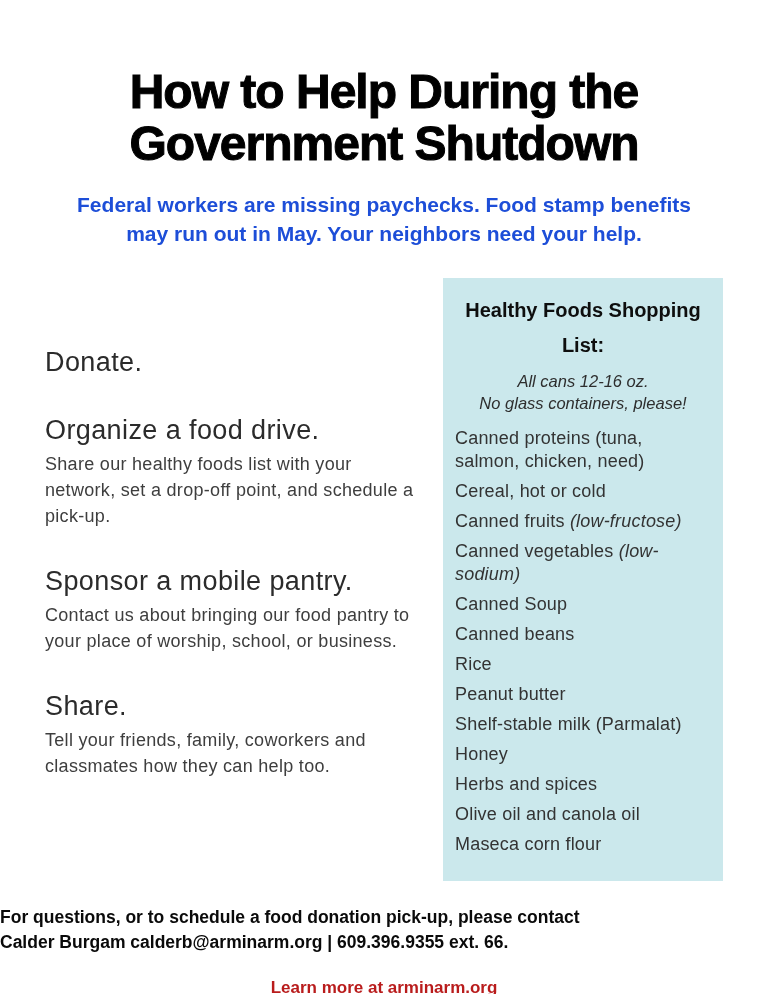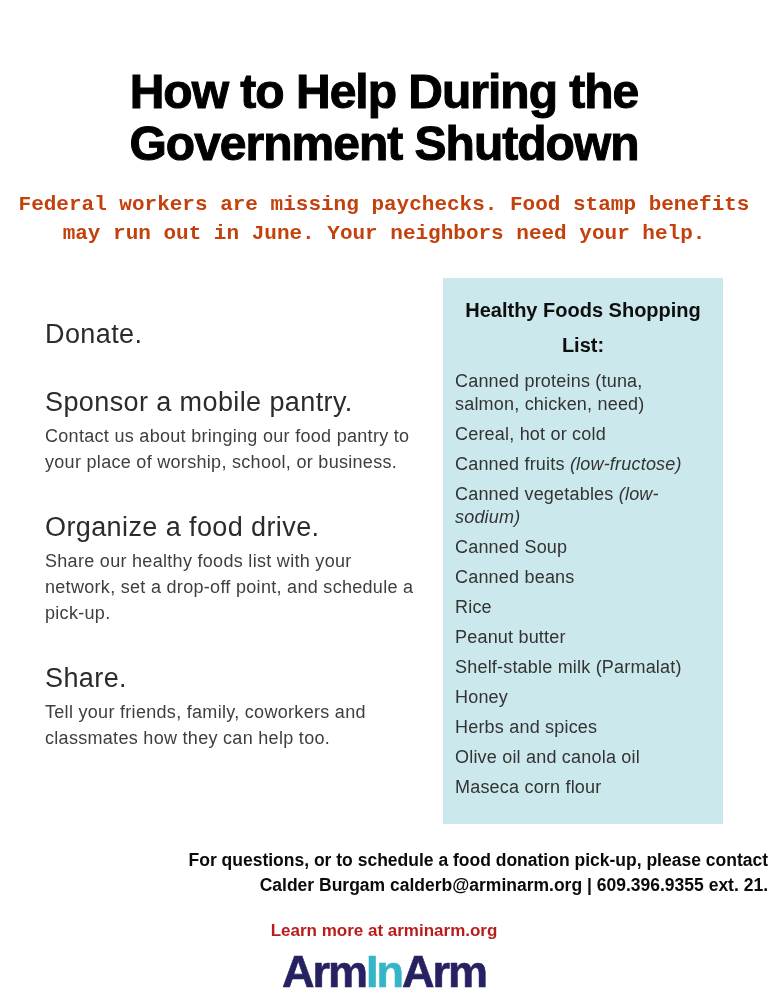--- a/index.html
+++ b/index.html
@@ -24,22 +24,21 @@
     color:#000;
     -webkit-text-stroke:1px #000;
   }
   .title span { display:block; }
   .subtitle {
     margin-top:20px;
     text-align:center;
     font-size:21px;
     line-height:29px;
     font-weight:700;
-    color:#c2410c;
-    font-family:Liberation Mono, monospace;
+    color:#1d4ed8;
   }
   .subtitle span { display:block; }
   
   .main {
     display:flex;
     justify-content:space-between;
     align-items:center;
     margin-top:30px;
     padding:0 45px 0 45px;
   }
@@ -92,21 +91,21 @@
     font-size:18px;
     line-height:23px;
     letter-spacing:0.2px;
     color:#333;
     margin-bottom:7px;
   }
   .shop-box li em { font-style:italic; }
   
   .contact {
     margin-top:24px;
-    text-align:right;
+    text-align:left;
     font-size:17.5px;
     line-height:25px;
     font-weight:700;
     color:#0a0a0a;
   }
   .contact span { display:block; }
   .learn-more {
     margin-top:23px;
     text-align:center;
     font-size:17px;
@@ -133,50 +132,54 @@
 
 <div class="page">
 
   <h1 class="title">
     <span>How to Help During the</span>
     <span>Government Shutdown</span>
   </h1>
 
   <div class="subtitle">
     <span>Federal workers are missing paychecks. Food stamp benefits</span>
-    <span>may run out in June. Your neighbors need your help.</span>
+    <span>may run out in May. Your neighbors need your help.</span>
   </div>
 
   <div class="main">
 
     <div class="left-col">
 
       <div class="section">
         <h2>Donate.</h2>
+      </div>
+
+      <div class="section">
+        <h2>Organize a food drive.</h2>
+        <p>Share our healthy foods list with your network, set a drop-off point, and schedule a pick-up.</p>
       </div>
 
       <div class="section">
         <h2>Sponsor a mobile pantry.</h2>
         <p>Contact us about bringing our food pantry to your place of worship, school, or business.</p>
       </div>
 
       <div class="section">
-        <h2>Organize a food drive.</h2>
-        <p>Share our healthy foods list with your network, set a drop-off point, and schedule a pick-up.</p>
-      </div>
-
-      <div class="section">
         <h2>Share.</h2>
         <p>Tell your friends, family, coworkers and classmates how they can help too.</p>
       </div>
 
     </div>
 
     <div class="shop-box">
       <h3>Healthy Foods Shopping List:</h3>
+      <div class="shop-note">
+        <span>All cans 12-16 oz.</span>
+        <span>No glass containers, please!</span>
+      </div>
       <ul>
         <li><span>Canned proteins (tuna, salmon, chicken, need)</span><em></em></li>
         <li><span>Cereal, hot or cold</span><em></em></li>
         <li><span>Canned fruits </span><em>(low-fructose)</em></li>
         <li><span>Canned vegetables </span><em>(low-sodium)</em></li>
         <li><span>Canned Soup</span><em></em></li>
         <li><span>Canned beans</span><em></em></li>
         <li><span>Rice</span><em></em></li>
         <li><span>Peanut butter</span><em></em></li>
         <li><span>Shelf-stable milk (Parmalat)</span><em></em></li>
@@ -184,21 +187,21 @@
         <li><span>Herbs and spices</span><em></em></li>
         <li><span>Olive oil and canola oil</span><em></em></li>
         <li><span>Maseca corn flour</span><em></em></li>
       </ul>
     </div>
 
   </div>
 
   <div class="contact">
     <span>For questions, or to schedule a food donation pick-up, please contact</span>
-    <span>Calder Burgam calderb@arminarm.org | 609.396.9355 ext. 21.</span>
+    <span>Calder Burgam calderb@arminarm.org | 609.396.9355 ext. 66.</span>
   </div>
 
   <div class="learn-more">Learn more at arminarm.org</div>
 
   <div class="logo-wrap">
     <div class="logo-block">
       <div class="logo-text"><span>Arm</span><span class="logo-in">In</span><span>Arm</span></div>
       
     </div>
   </div>

